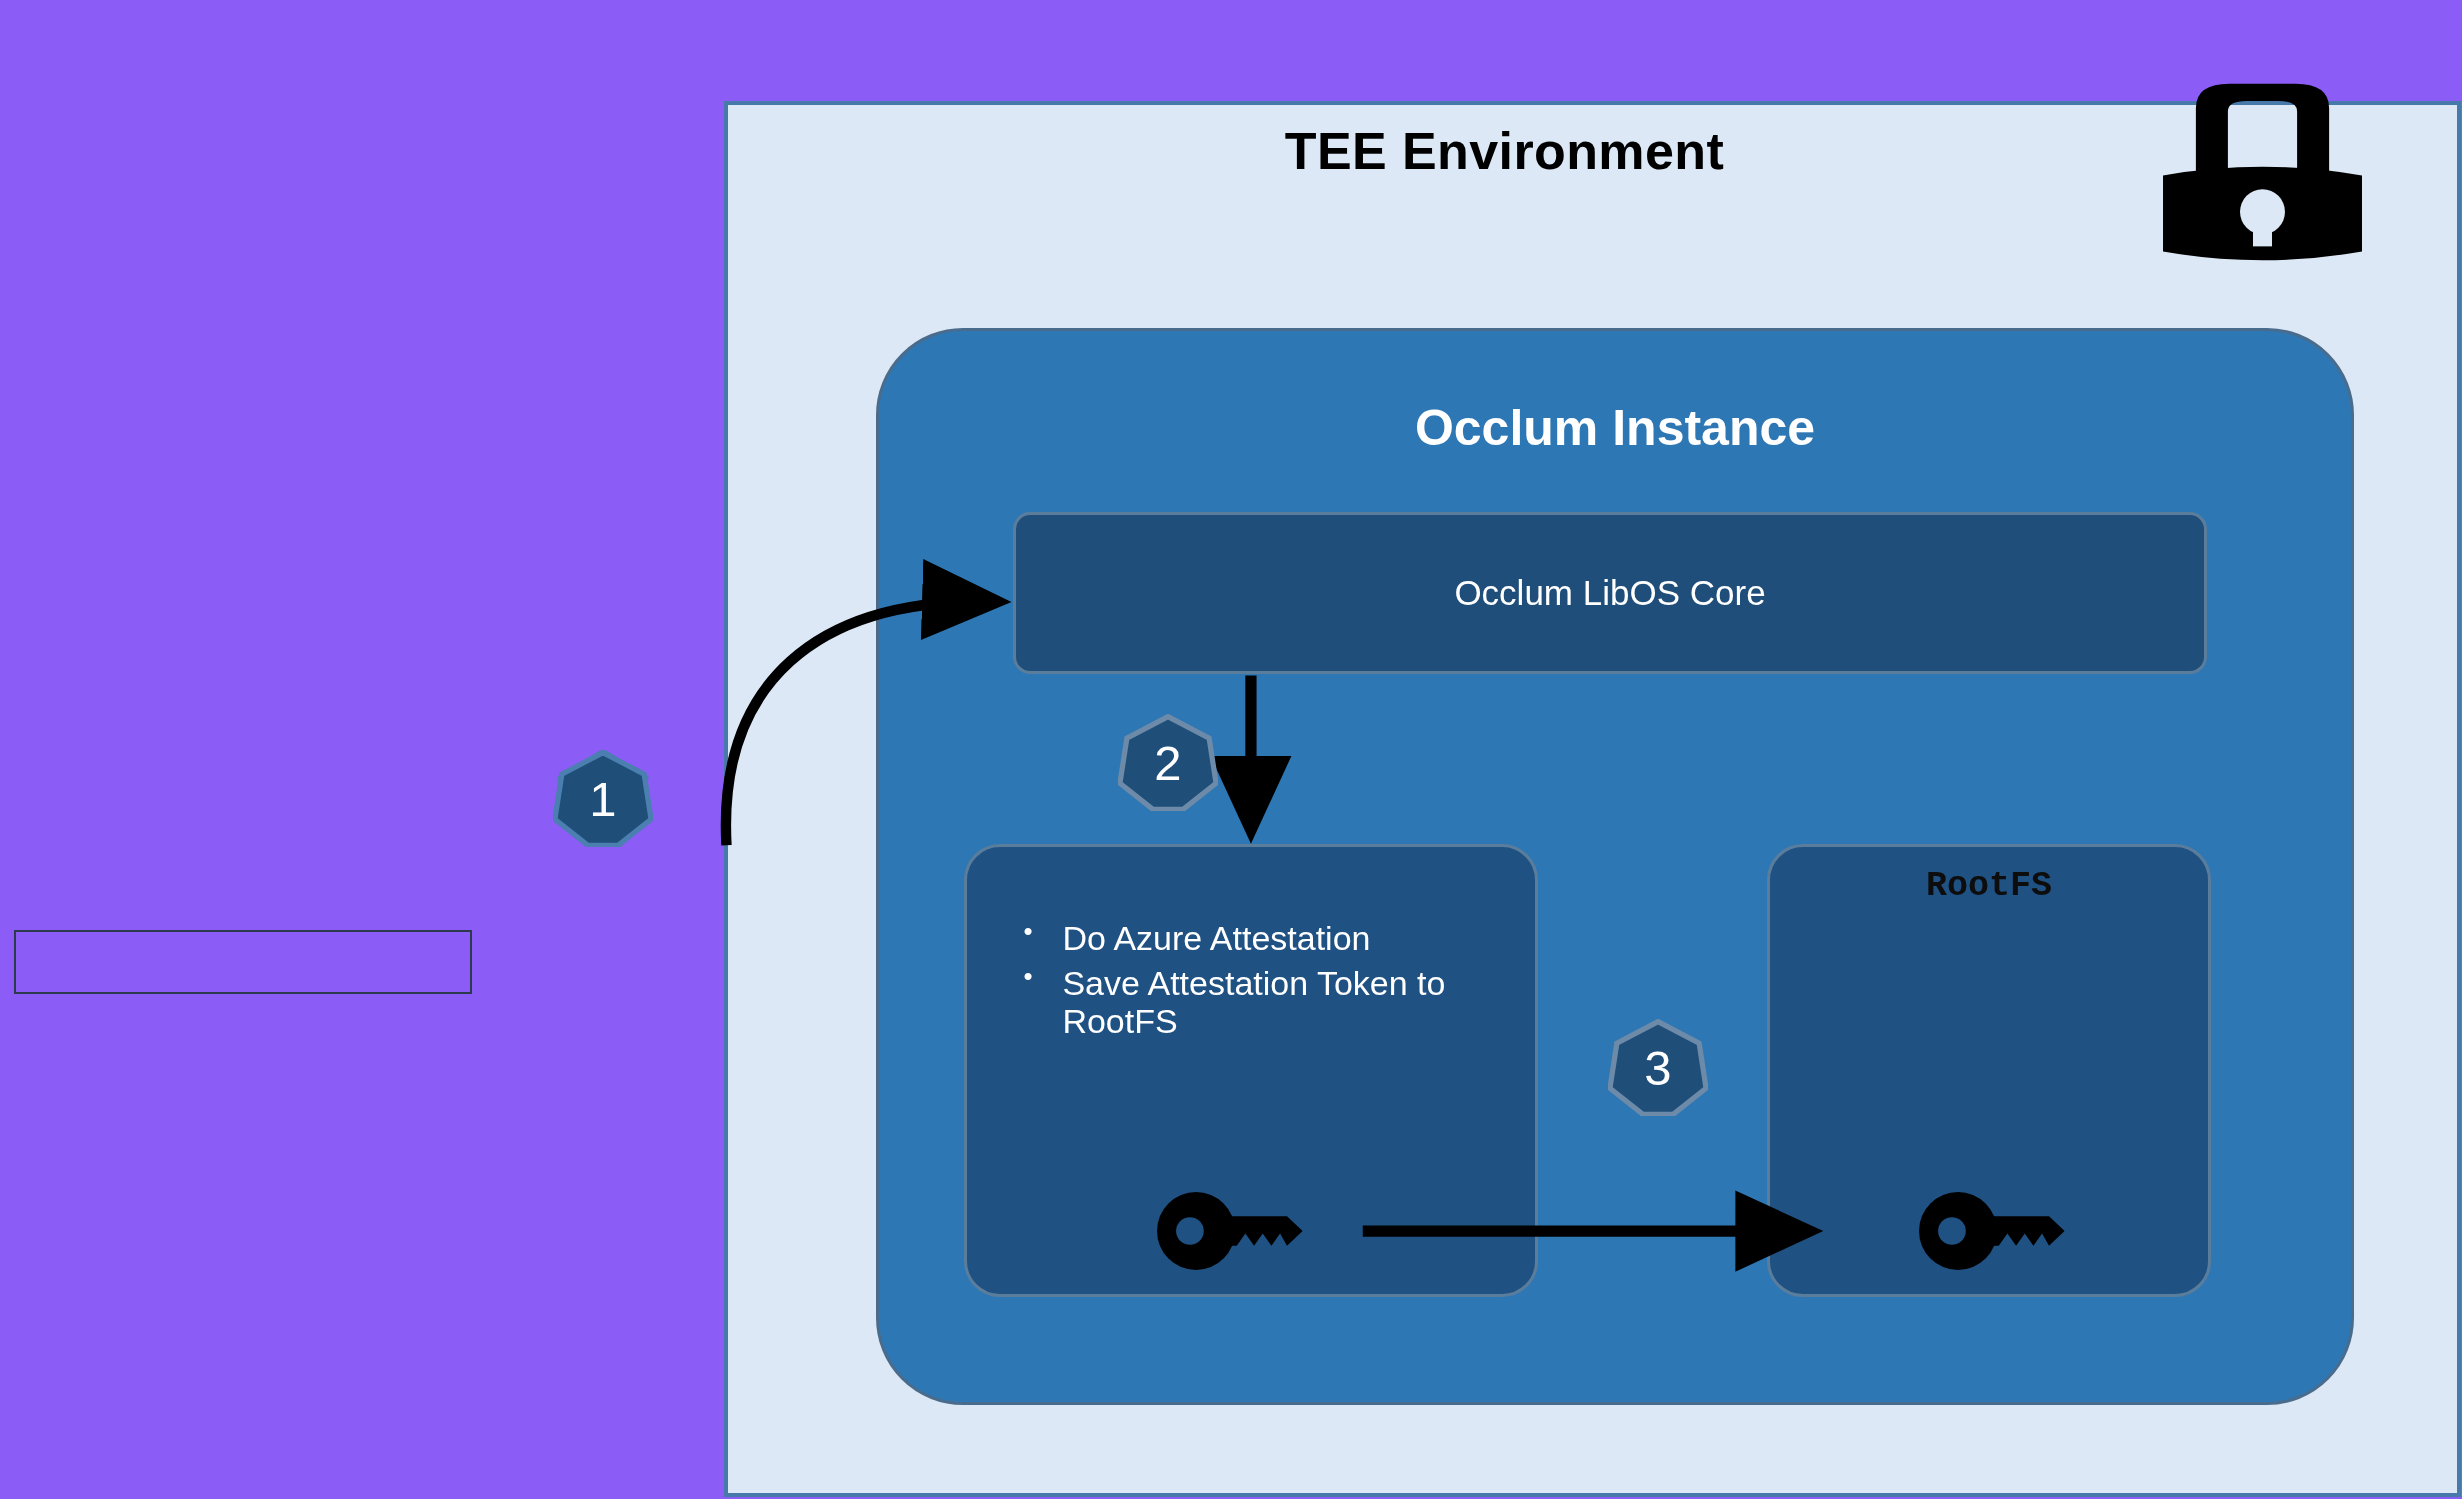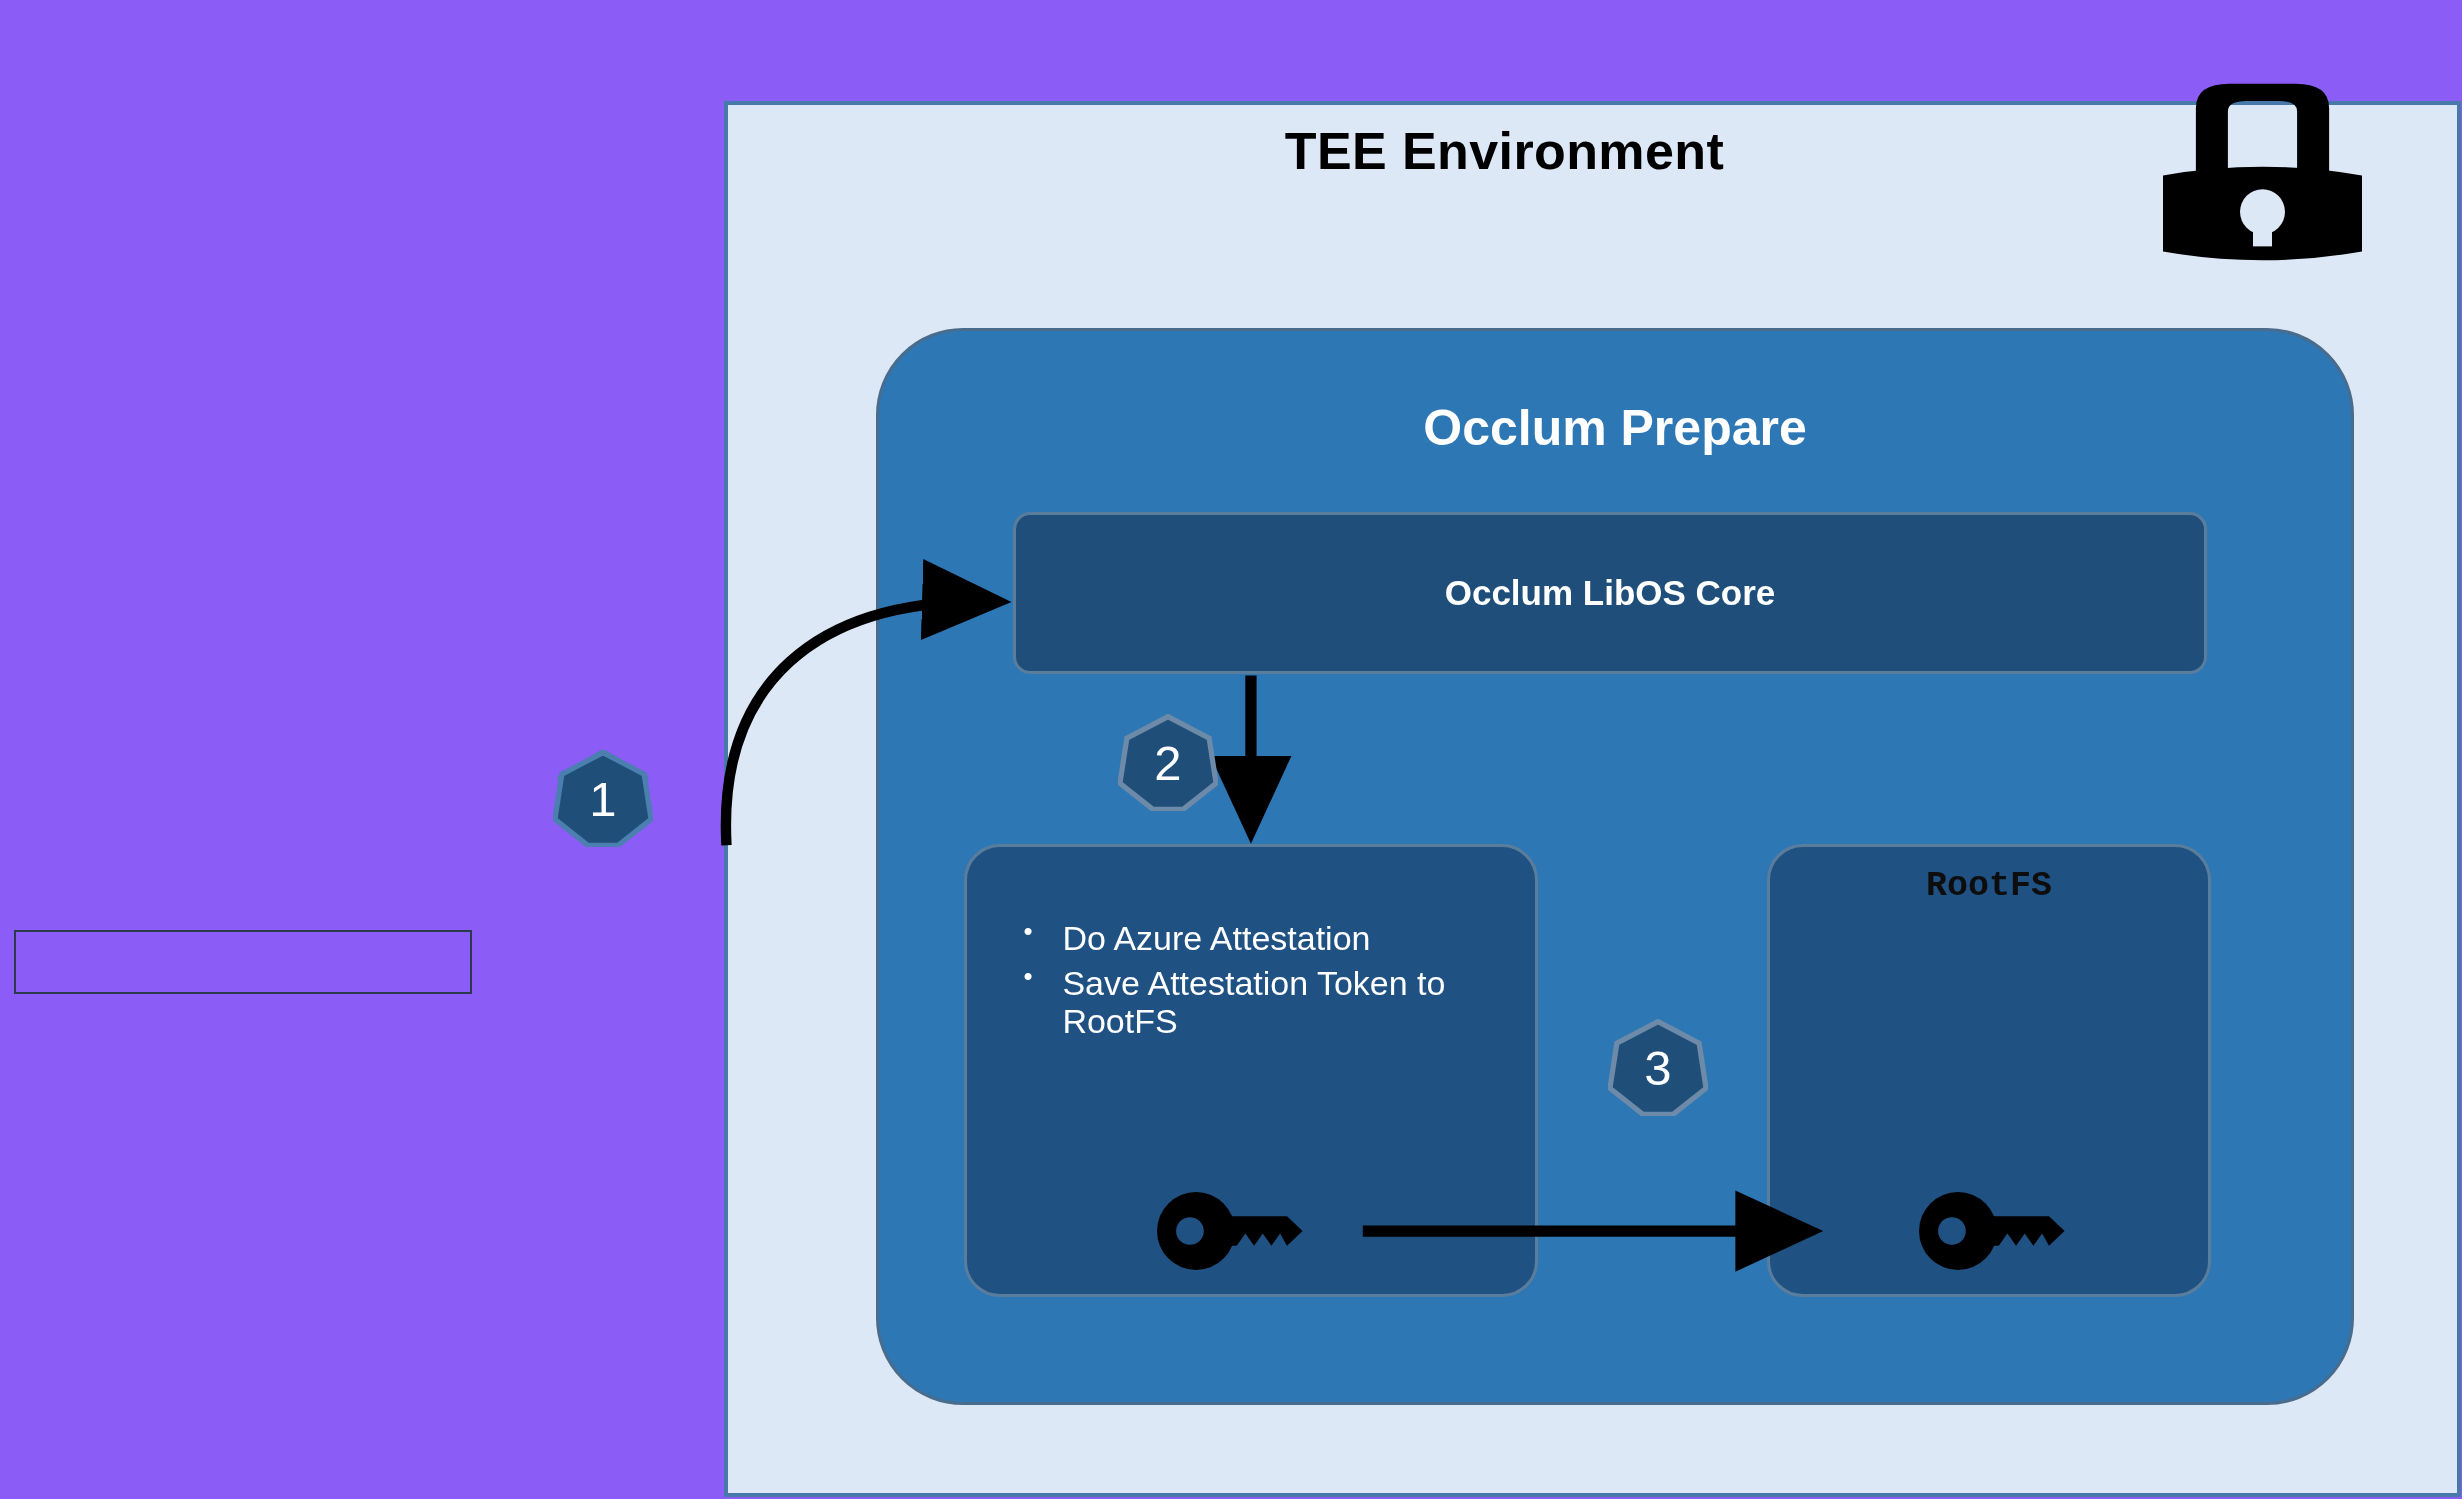--- a/index.html
+++ b/index.html
@@ -33,21 +33,21 @@
     text-align:center;font-size:50px;font-weight:bold;color:#fff;
   }
 
   
   .libos-box{
     position:absolute;left:1013px;top:512px;width:1194px;height:162px;
     background:#1e4e79;border:3.5px solid #5b7d9c;border-radius:17.3px;
     box-sizing:border-box;
     display:flex;align-items:center;justify-content:center;
   }
-  .libos-label{font-size:35px;font-weight:bold;color:#fff;}
+  .libos-label{font-size:35px;font-weight:normal;color:#fff;}
 
   
   .panel{
     position:absolute;background:#1f5183;border:3.5px solid #5b7d9c;
     border-radius:36px;box-sizing:border-box;
   }
   .panel-init{left:964px;top:844px;width:574px;height:453px;}
   .panel-rootfs{left:1767px;top:844px;width:444px;height:453px;font-family:Liberation Mono, monospace;}
 
   .panel-title{
@@ -113,21 +113,21 @@
                L 155 120 L 155 34 Q 155 22 133 22 L 97 22 Q 75 22 75 34 L 75 120 Z" fill="#000"></path>
 
       <path d="M 0 108 Q 115 88 230 108 L 230 196 Q 115 216 0 196 Z" fill="#000"></path>
 
       <circle cx="115" cy="150" r="26" fill="#dce8f5"></circle>
       <rect x="104" y="150" width="22" height="40" fill="#dce8f5"></rect>
     </svg>
   </div>
 
   <div class="occlum-box"></div>
-  <div class="occlum-title">Occlum Prepare</div>
+  <div class="occlum-title">Occlum Instance</div>
 
   <div class="libos-box">
     <span class="libos-label">Occlum LibOS Core</span>
   </div>
 
   <div class="panel panel-init">
     <ul class="panel-list">
       <li>Do Azure Attestation</li>
       <li>Save Attestation Token to RootFS</li>
     </ul>

